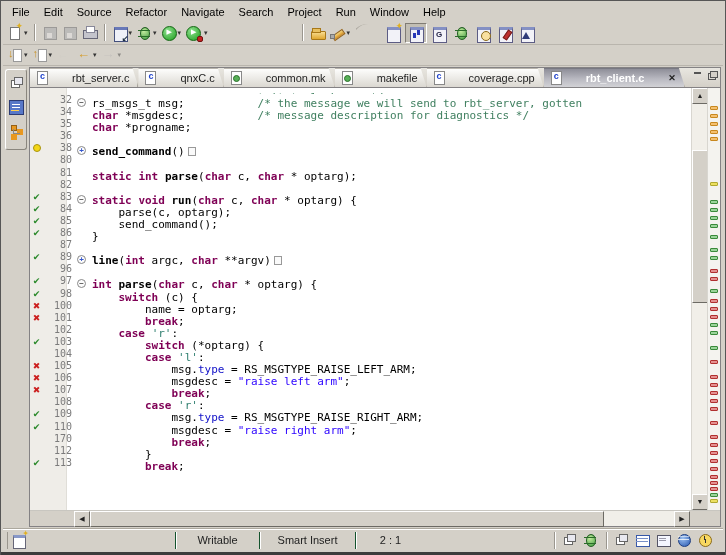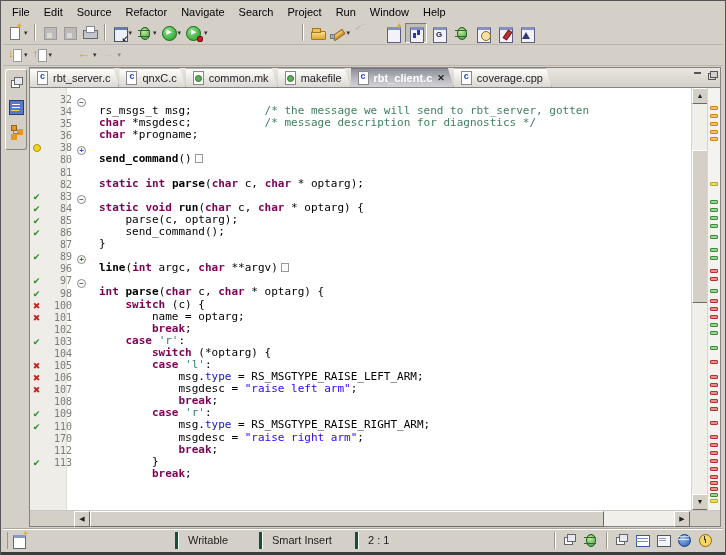--- a/index.html
+++ b/index.html
@@ -92,21 +92,21 @@
   
   .main{flex:1;display:flex;min-height:0;padding:1px 2px 2px 0;}
   .fastview-strip{width:26px;flex:0 0 26px;display:flex;flex-direction:column;align-items:center;padding-top:2px;}
   .fv-inner{width:22px;background:#d4d0c8;border:1px solid;border-color:#fff #8a867e #8a867e #fff;border-radius:3px;
             display:flex;flex-direction:column;align-items:center;gap:4px;padding:3px 0 8px;}
   .editor-area{flex:1;display:flex;flex-direction:column;border:1px solid #848284;background:#d4d0c8;min-width:0;}
   
   .tabbar{height:19px;flex:0 0 19px;display:flex;align-items:flex-end;background:linear-gradient(#e8e6e0,#d4d0c8);position:relative;}
   .tab{height:19px;display:flex;align-items:center;padding:0 8px 0 4px;font-size:11px;color:#222;
        background:linear-gradient(#fdfdfc,#dbd8d1);border-right:1px solid #a8a49c;border-top:1px solid #b8b4ac;
-       clip-path:polygon(0 0,calc(100% - 6px) 0,100% 100%,0 100%);white-space:nowrap;}
+       clip-path:polygon(0 0,calc(100% - 6px) 0,100% 100%,0 100%);white-space:nowrap;gap:19px;}
   .tab .lbl{margin-left:3px;}
   .tab.active{background:linear-gradient(#8e8e98,#b9b9c1 55%,#d2d2d6);color:#fff;font-weight:bold;border-top:1px solid #787882;}
   .tab .close{margin-left:5px;font-size:9px;color:#333;font-weight:bold;}
   .tab.active .close{color:#222;}
   .tabbar-btns{position:absolute;right:3px;top:2px;display:flex;gap:4px;}
   .tb-min{width:10px;height:9px;position:relative;}
   .tb-min::after{content:"";position:absolute;left:1px;top:2px;width:7px;height:2px;background:#555;}
   .tb-max{width:10px;height:9px;position:relative;}
   .tb-max::before{content:"";position:absolute;left:1px;top:3px;width:6px;height:5px;border:1px solid #555;}
   .tb-max::after{content:"";position:absolute;left:3px;top:1px;width:6px;height:5px;border:1px solid #555;background:#d4d0c8;}
@@ -120,21 +120,21 @@
   .mcell{width:13px;flex:0 0 13px;text-align:center;font-size:9px;line-height:12px;}
   .mk-covered{color:#2e8b2e;}
   .mk-uncovered{color:#cc2020;}
   .mk-partial{display:inline-block;width:8px;height:8px;border-radius:50%;background:#f4d616;border:1px solid #a89410;margin-top:2px;}
   .ncell{width:24px;flex:0 0 24px;text-align:right;padding-right:3px;color:#7b7b7b;
          font:10px/12.1px "DejaVu Sans Mono",monospace;margin-left:8px;}
   .fcell{width:13px;flex:0 0 13px;text-align:center;}
   .fold{display:inline-block;width:9px;height:9px;border:1px solid #888;border-radius:50%;background:#fcfcfc;
         font:bold 8px/8px "Liberation Sans",sans-serif;color:#555;margin-top:1px;}
   .fold.plus{color:#3355cc;}
-  .crow pre{margin:11px;font:11px/12.1px "DejaVu Sans Mono",monospace;white-space:pre;color:#000;}
+  .crow pre{margin:4px;font:11px/12.1px "DejaVu Sans Mono",monospace;white-space:pre;color:#000;}
   .sk{color:var(--kw,#7f0055);font-weight:bold;}
   .sc{color:var(--com,#3f7f5f);}
   .ss{color:var(--str,#2a00ff);}
   .sh{color:var(--chr,#2f7f6f);}
   .sf{color:var(--fld,#1111c8);}
   .sb{font-weight:bold;}
   .foldbox{display:inline-block;width:8px;height:9px;border:1px solid #999;margin-left:3px;vertical-align:-1px;background:#fafafa;}
   
   .vscroll{width:16px;flex:0 0 16px;background:#f1efe9;position:relative;border-left:1px solid #d8d6d0;}
   .sarrow{position:absolute;left:0;width:16px;height:16px;background:#d4d0c8;border:1px solid;border-color:#fff #6c6a64 #6c6a64 #fff;
@@ -152,21 +152,21 @@
   .hbtn{width:16px;flex:0 0 16px;height:16px;background:#d4d0c8;border:1px solid;border-color:#fff #6c6a64 #6c6a64 #fff;
         font-size:7px;text-align:center;line-height:14px;color:#222;}
   .htrack{flex:1;position:relative;}
   .hthumb{position:absolute;left:0;top:0;height:16px;width:88%;background:#d4d0c8;border:1px solid;border-color:#fff #6c6a64 #6c6a64 #fff;}
   .hs-corner{width:30px;flex:0 0 30px;background:#d4d0c8;}
   
   .statusbar{height:21px;flex:0 0 21px;display:flex;align-items:center;border-top:1px solid #fff;box-shadow:0 -1px 0 #aca89e;
              font-size:11px;color:#222;padding:0 4px;}
   .sb-left{display:flex;align-items:center;border-left:1px solid #9a968e;padding-left:3px;height:17px;}
   .sb-fields{display:flex;margin-left:148px;height:17px;}
-  .sb-field{border-left:3px solid #14532d;box-shadow:inset 1px 0 0 #fff;padding:2px 10px 0 10px;white-space:nowrap;}
+  .sb-field{border-left:1px solid #14532d;box-shadow:inset 1px 0 0 #fff;padding:2px 10px 0 10px;white-space:nowrap;text-align:center;}
   .sb-field.w1{width:84px;} .sb-field.w2{width:96px;} .sb-field.w3{width:70px;}
   .sb-right{margin-left:auto;display:flex;align-items:center;gap:2px;}
   .sb-group{display:flex;align-items:center;border-left:1px solid #9a968e;box-shadow:inset 1px 0 0 #fff;padding:0 4px;height:17px;gap:1px;}
   .bottomstrip{height:4px;flex:0 0 4px;background:#3c3c3c;margin:0 -2px -2px;position:relative;top:2px;}
 </style>
 </head>
 <body>
 
 <div class="frame">
 
@@ -298,28 +298,28 @@
             <span class="lbl">qnxC.c</span>
           </div>
           <div class="tab">
             <span class="ic ic-makefile-icon"></span>
             <span class="lbl">common.mk</span>
           </div>
           <div class="tab">
             <span class="ic ic-makefile-icon"></span>
             <span class="lbl">makefile</span>
           </div>
+          <div class="tab">
+            <span class="ic ic-c-file-icon"></span>
+            <span class="lbl">coverage.cpp</span>
+          </div>
           <div class="tab active">
             <span class="ic ic-c-file-icon"></span>
             <span class="lbl">rbt_client.c</span>
             <span class="close">✕</span>
-          </div>
-          <div class="tab">
-            <span class="ic ic-c-file-icon"></span>
-            <span class="lbl">coverage.cpp</span>
           </div>
           <span class="tabbar-btns">
           <span class="tb-min"></span>
           <span class="tb-max"></span>
         </span>
       </div>
       <div class="ebody">
         <div class="code-wrap">
           <div class="gutter-bg"></div>
           <div id="codeRows">

